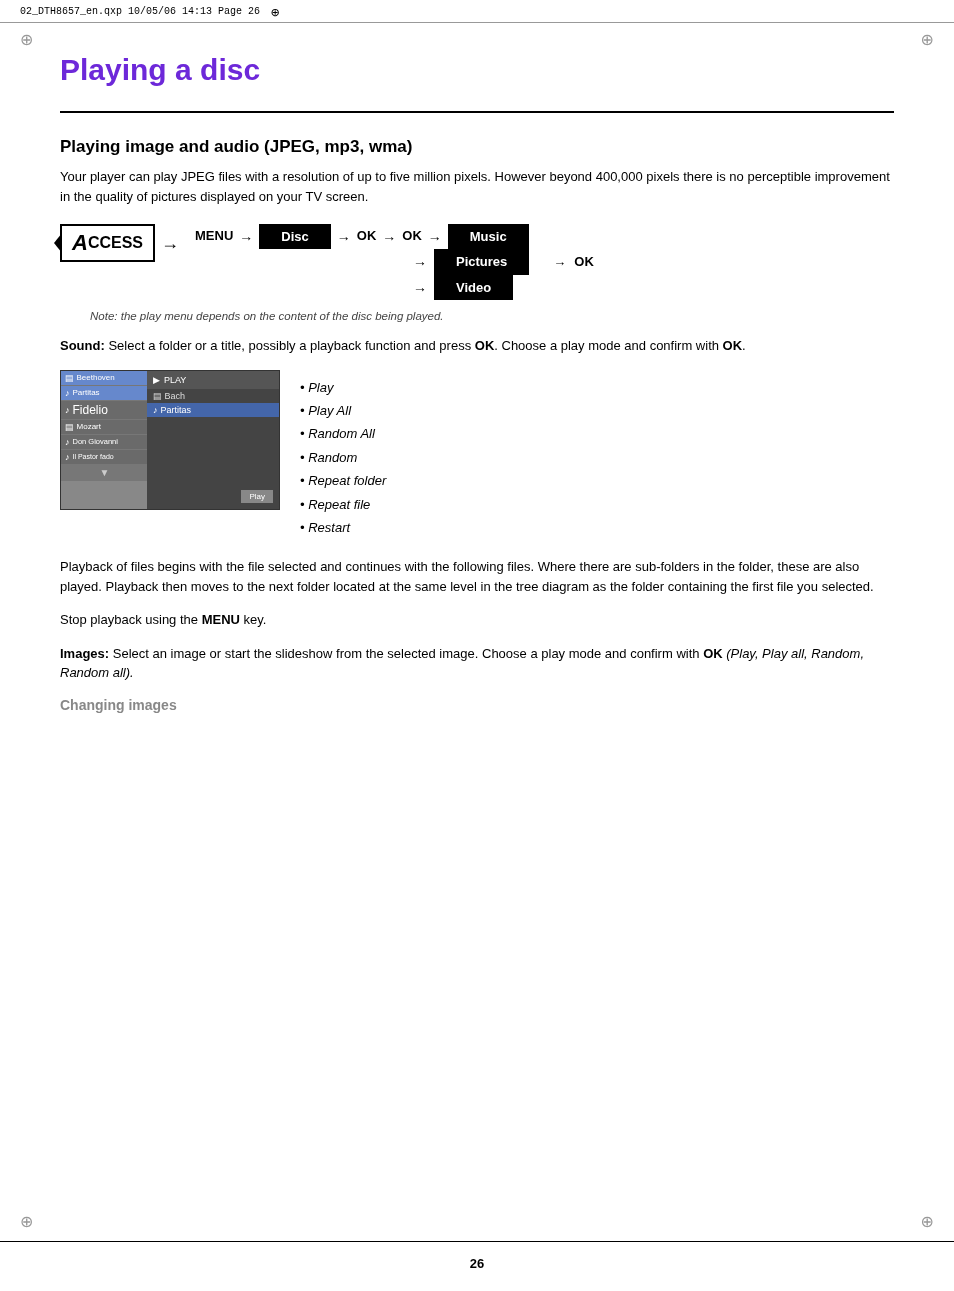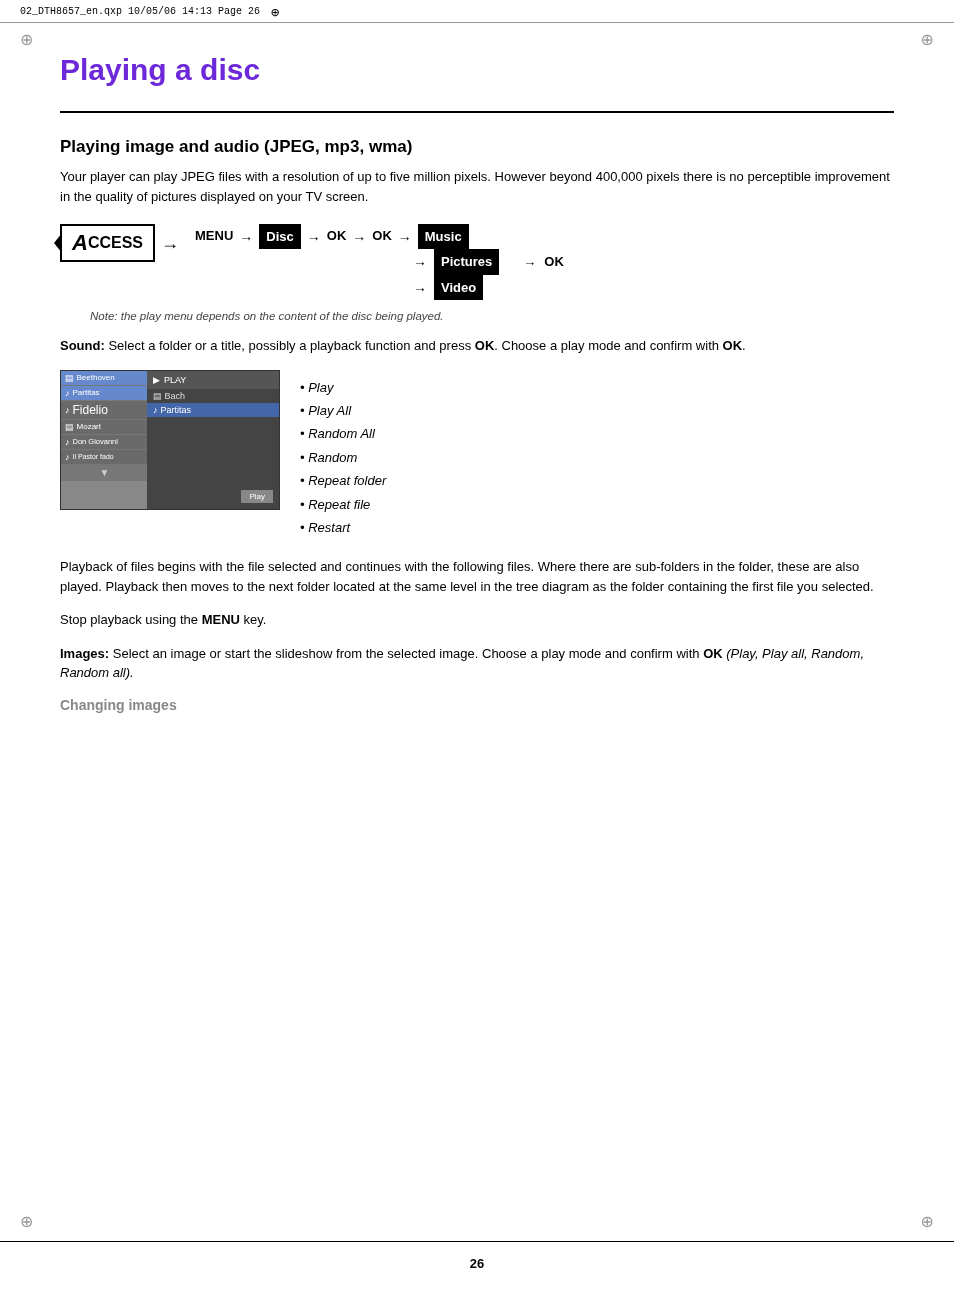--- a/index.html
+++ b/index.html
@@ -123,21 +123,21 @@
       font-size: 13px;
       line-height: 1.8;
     }
     .menu-arrow {
       font-size: 14px;
       margin: 0 2px;
     }
     .menu-highlight {
       background: #000;
       color: #fff;
-      padding: 1px 7px;
+      padding: 1px 22px;
       font-weight: bold;
       font-size: 13px;
     }
     .menu-bold {
       font-weight: bold;
     }
     .menu-sub-row {
       display: flex;
       align-items: center;
       gap: 4px;

